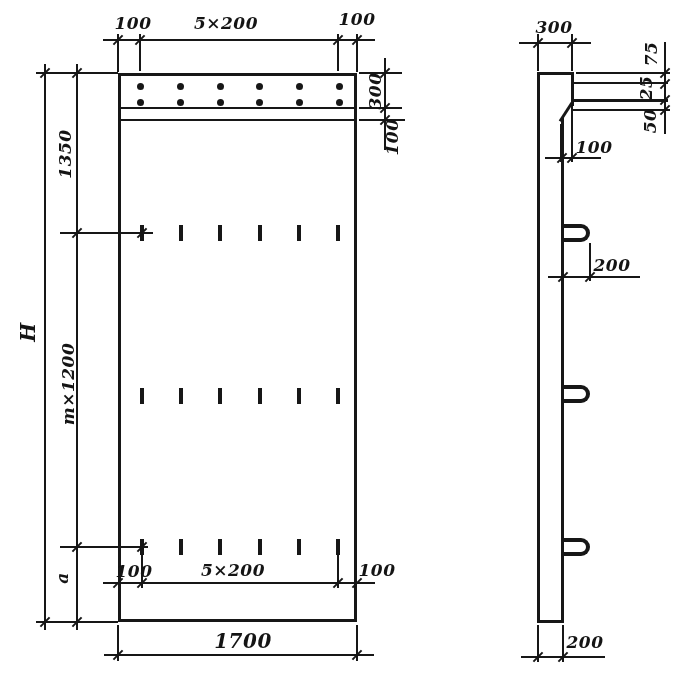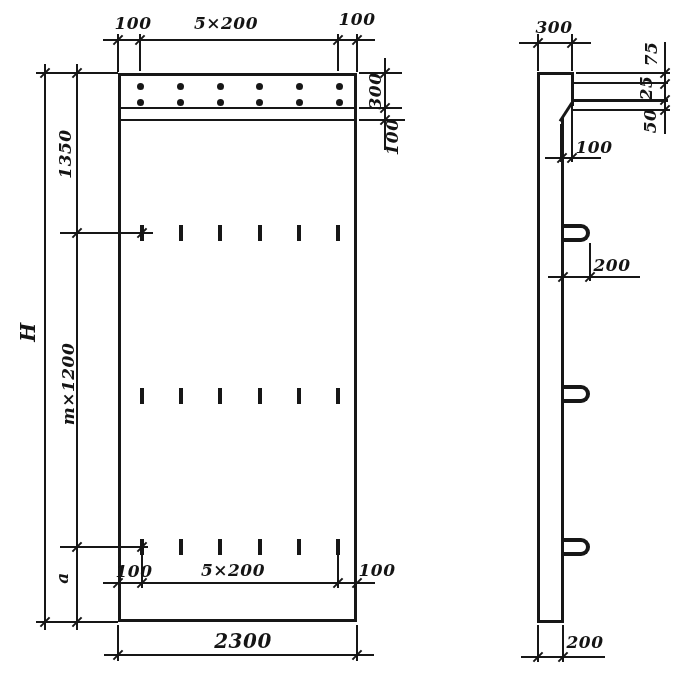--- a/index.html
+++ b/index.html
@@ -124,21 +124,21 @@
     <i class="sl" style="left:357px;top:583px"></i>
     <i class="lb" style="left:134px;top:571px">100</i>
     <i class="lb" style="left:233px;top:570px">5×200</i>
     <i class="lb" style="left:377px;top:570px">100</i>
 
     <i class="ln" style="left:117px;top:625px;width:2px;height:36px"></i>
     <i class="ln" style="left:356px;top:625px;width:2px;height:36px"></i>
     <i class="ln" style="left:104px;top:654px;width:270px;height:2px"></i>
     <i class="sl" style="left:118px;top:655px"></i>
     <i class="sl" style="left:357px;top:655px"></i>
-    <i class="lb big" style="left:243px;top:641px">2300</i>
+    <i class="lb big" style="left:243px;top:641px">1700</i>
   </div>
 
   <div>
 
     <i class="ln" style="left:537px;top:73px;width:3px;height:549px"></i>
     <i class="ln" style="left:537px;top:72px;width:37px;height:3px"></i>
     <i class="ln" style="left:571px;top:72px;width:3px;height:34px"></i>
     <i class="ln chamfer" style="left:566px;top:112px;width:3px;height:22px"></i>
     <i class="ln" style="left:561px;top:118px;width:3px;height:505px"></i>
     <i class="ln" style="left:537px;top:620px;width:27px;height:3px"></i>

